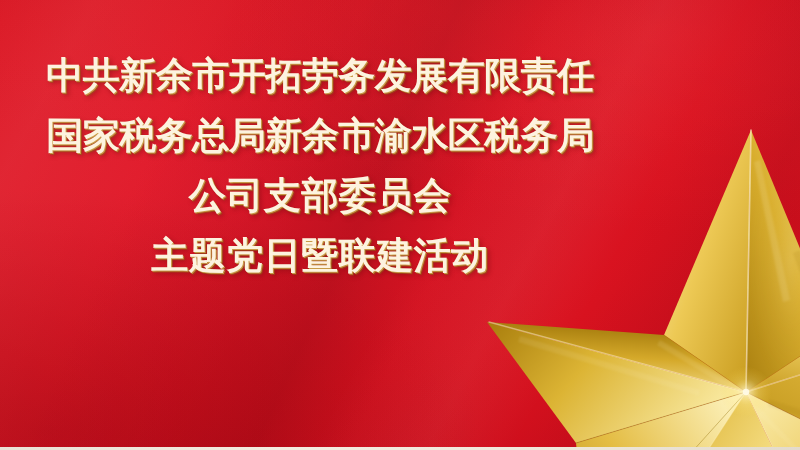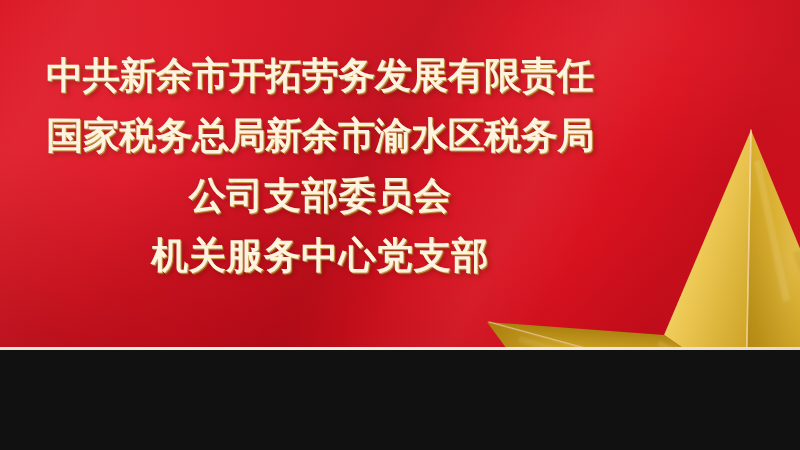--- a/index.html
+++ b/index.html
@@ -3,21 +3,21 @@
 <meta charset="utf-8">
 <style>
   html, body {
     margin: 0;
     padding: 0;
     background: #111;
   }
   #stage {
     position: relative;
     width: 800px;
-    height: 350px;
+    height: 450px;
     overflow: hidden;
     font-family: "Liberation Sans", "DejaVu Sans", sans-serif;
     background: #d4101f;
   }
 
   
   .bg-base {
     position: absolute;
     inset: 0;
     background:
@@ -225,17 +225,17 @@
 
       <circle cx="746" cy="392" r="26" fill="url(#glow)"></circle>
       <circle cx="746" cy="392" r="3.2" fill="#fffbe8" opacity="0.9"></circle>
     </svg>
   </div>
 
   <div id="title-block">
     <div class="tline wide">中共新余市开拓劳务发展有限责任</div>
     <div class="tline wide">国家税务总局新余市渝水区税务局</div>
     <div class="tline">公司支部委员会</div>
-    <div class="tline">机关服务中心党支部</div>
+    <div class="tline">主题党日暨联建活动</div>
   </div>
 
   <div class="bottom-edge"></div>
 </div>
 
 </body></html>

